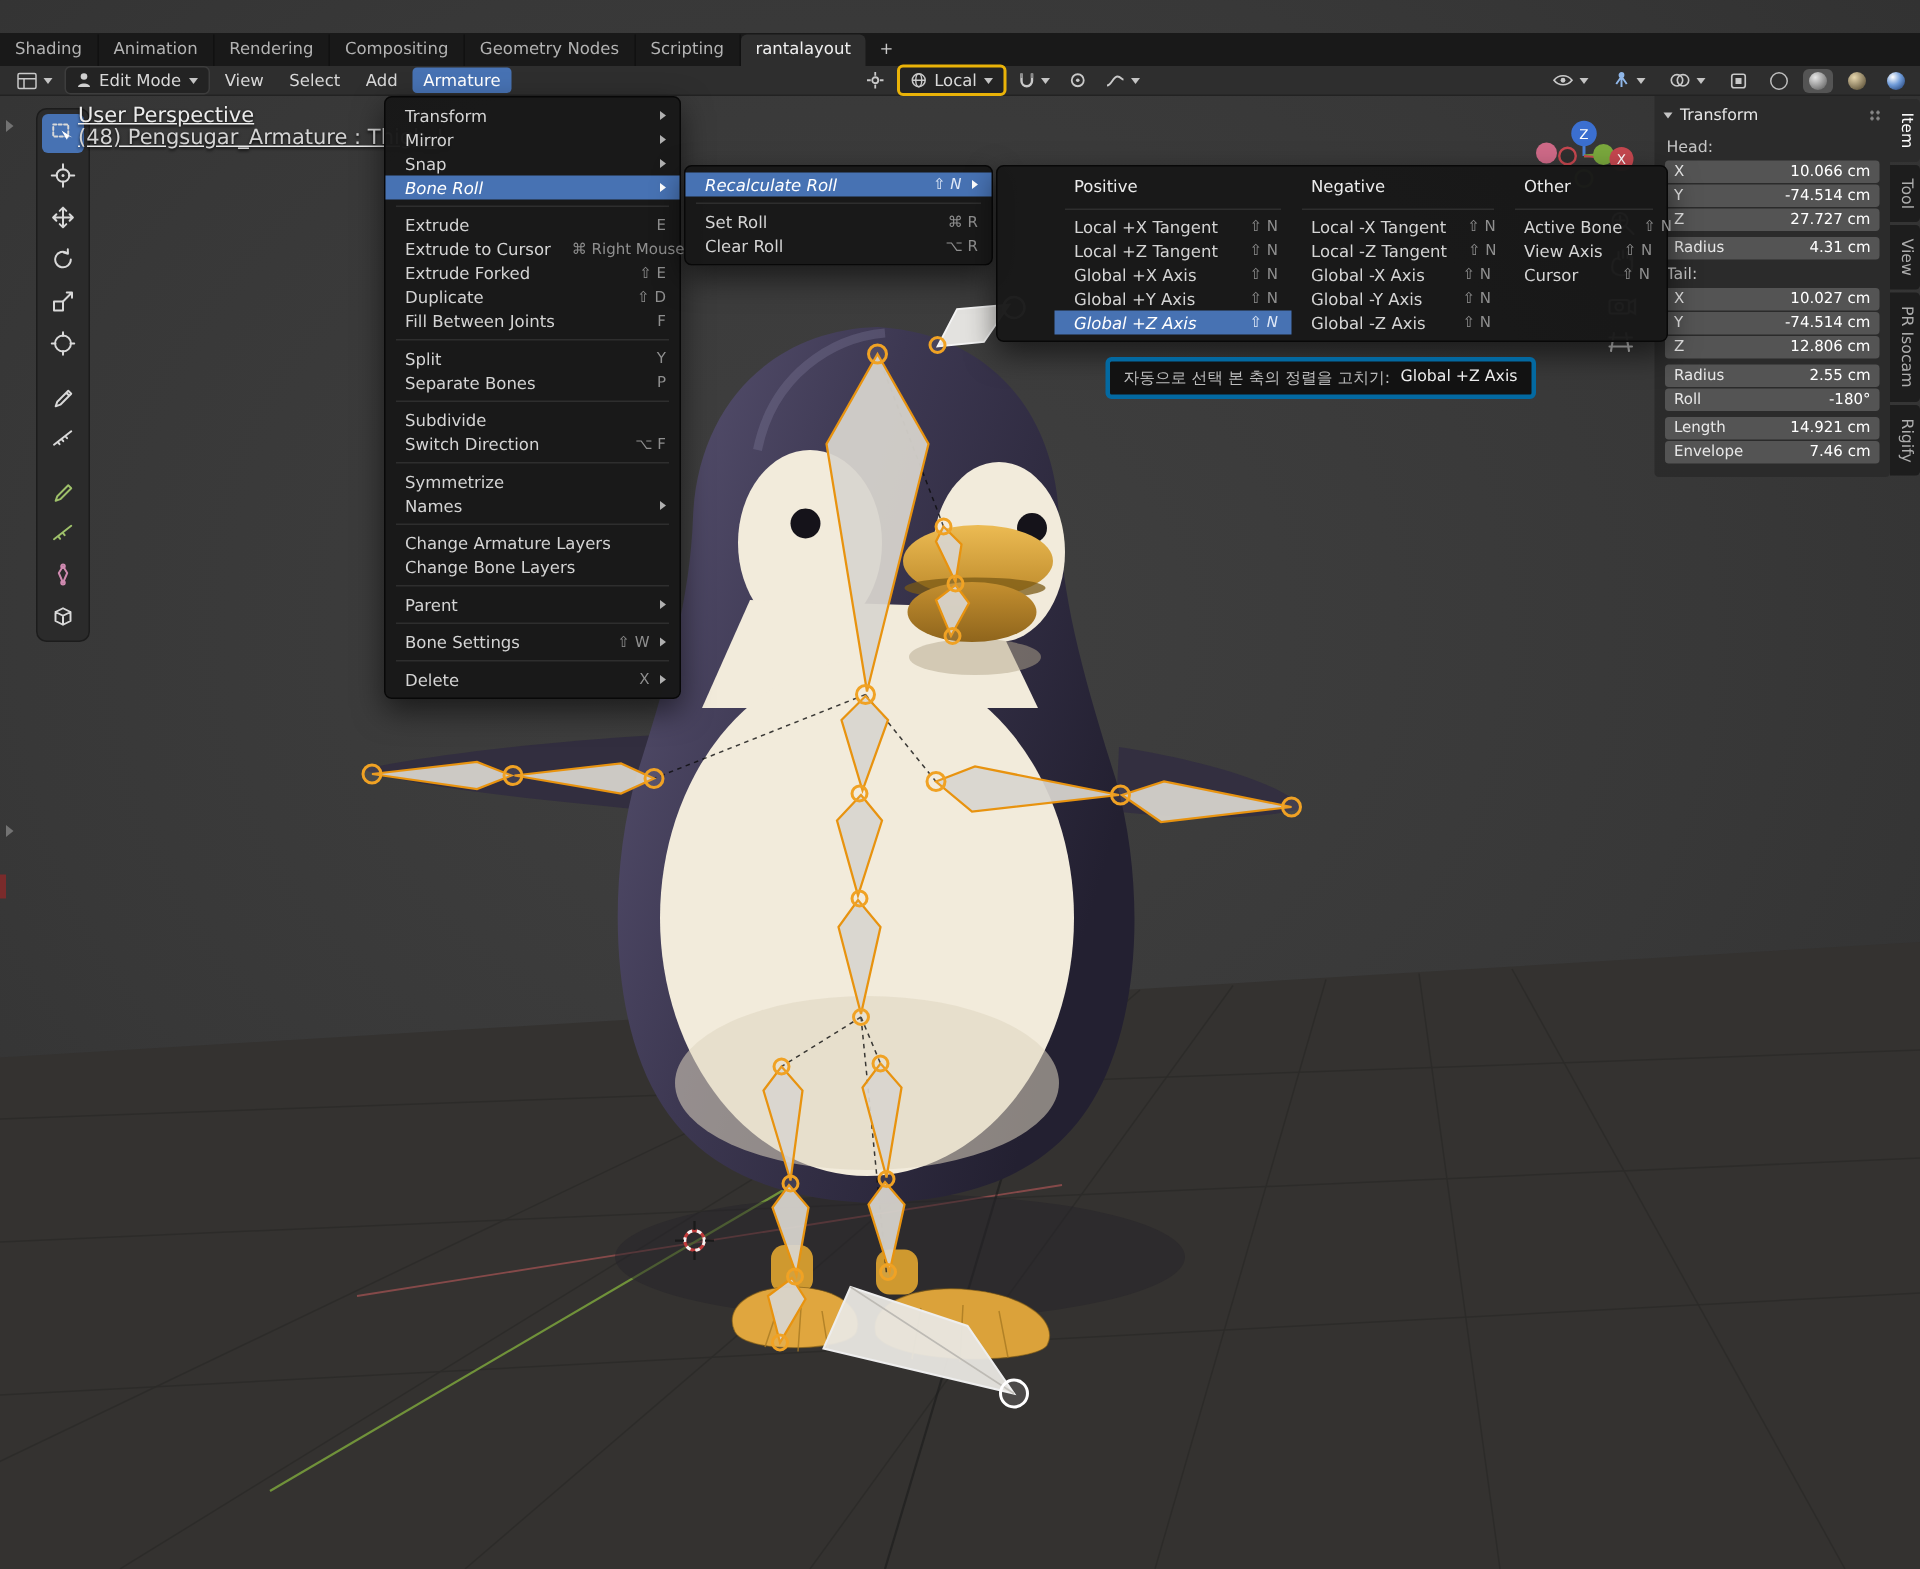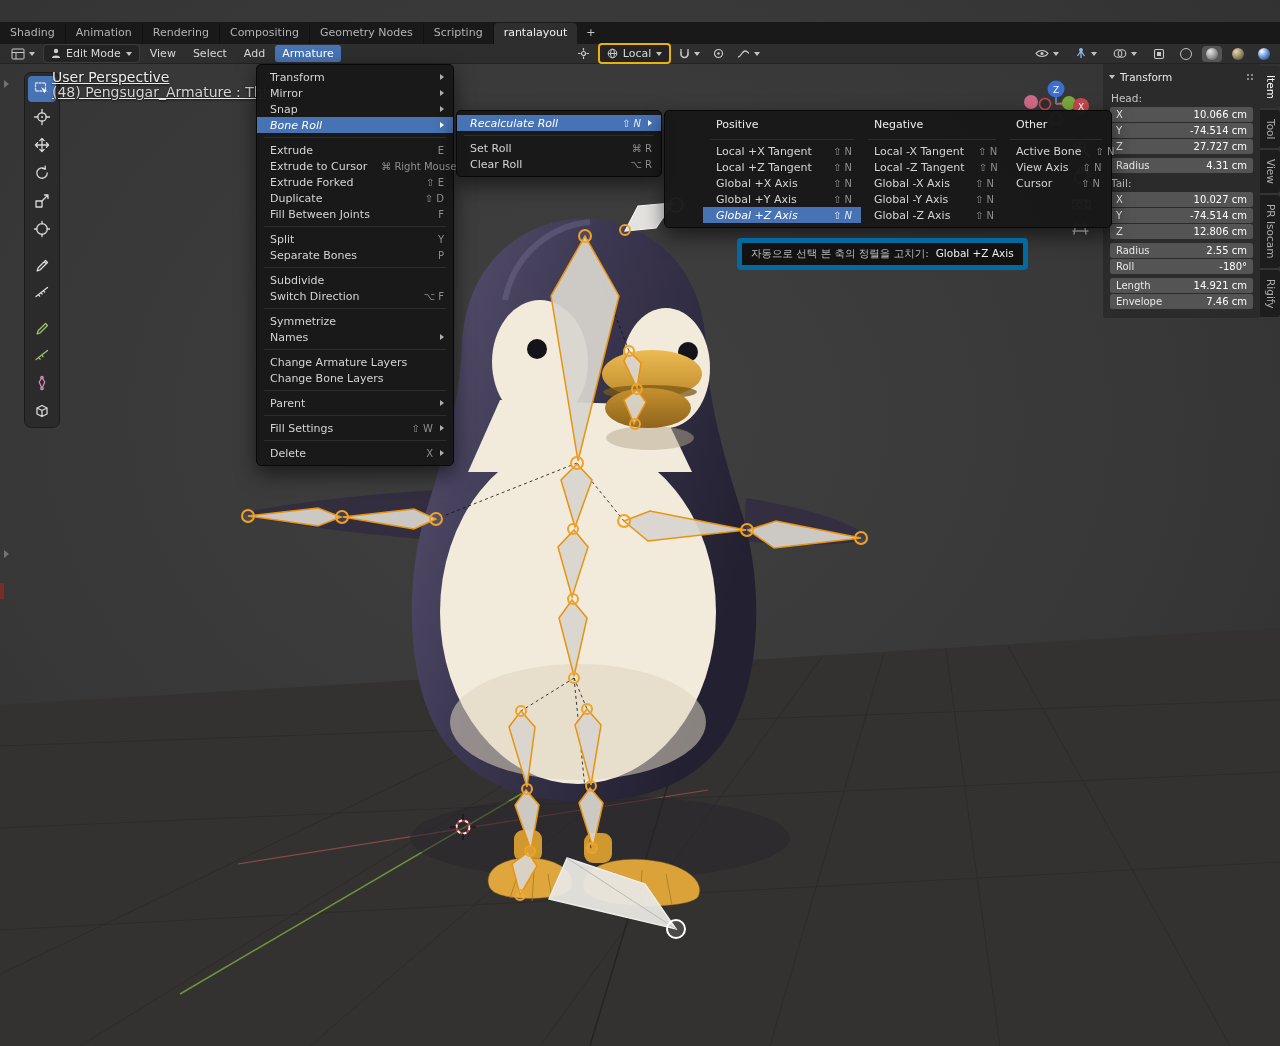--- a/index.html
+++ b/index.html
@@ -62,21 +62,21 @@
   .mi.hl{background:#4772b3;color:#fff;font-style:italic;}
   .mi.hl .sc{color:#dfe8f7;}
   .mi.hl .sub{border-left-color:#fff;}
   .msep{height:1px;background:#2e2e2e;margin:4px 7px;}
   .cols{display:flex;padding:0 2px;}
   .col{display:flex;flex-direction:column;}
   .colh{padding:3px 10px 4px 13px;color:#ececec;height:15px;}
   .col .csep{height:1px;background:#2e2e2e;margin:2px 7px 3px;}
   .c0{width:158px;}.c1{width:142px;}.c2{width:106px;}
 
-  .tooltip{position:absolute;left:737px;top:238px;background:rgba(17,17,17,.96);border:5px solid #0369a1;
+  .tooltip{position:absolute;left:737px;top:238px;background:rgba(17,17,17,.96);border:3px solid #0369a1;
            border-radius:4px;padding:4px 9px;font-size:10.5px;color:#bdbdbd;display:flex;gap:7px;z-index:40;white-space:nowrap;}
   .tooltip .tv{color:#ededed;}
 
   
   .npanel{position:absolute;left:1103px;top:64px;width:157px;background:rgba(43,43,43,.97);
           border-radius:0 0 3px 3px;padding:2px 2px 8px;box-sizing:border-box;z-index:20;font-size:10.5px;color:#d8d8d8;}
   .np-header{display:flex;align-items:center;gap:5px;color:#e6e6e6;padding:5px 4px 6px;}
   .np-grip{margin-left:auto;width:8px;height:8px;
            background:radial-gradient(circle,#8a8a8a 1px,transparent 1.2px) 0 0/4px 4px;}
   .np-label{color:#c6c6c6;padding:3px 6px 2px;}
@@ -560,21 +560,21 @@
         <span class="sc"></span>
       </div>
     <div class="msep"></div>
     <div class="mi">
         <span>Parent</span>
         <span class="sc"></span>
         <span class="sub"></span>
       </div>
     <div class="msep"></div>
     <div class="mi">
-        <span>Fill Settings</span>
+        <span>Bone Settings</span>
         <span class="sc">⇧ W</span>
         <span class="sub"></span>
       </div>
     <div class="msep"></div>
     <div class="mi">
         <span>Delete</span>
         <span class="sc">X</span>
         <span class="sub"></span>
       </div>
   </div>

